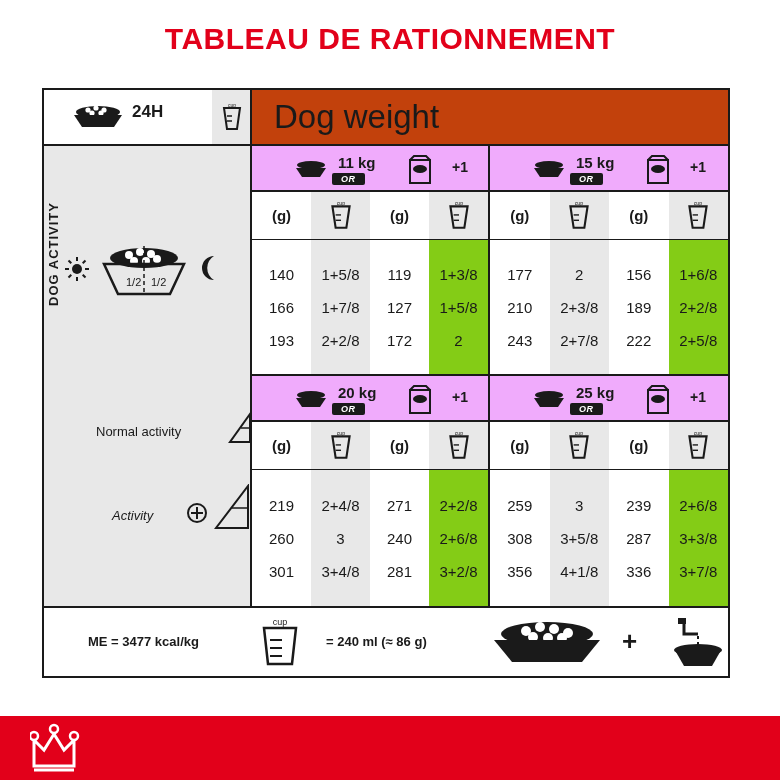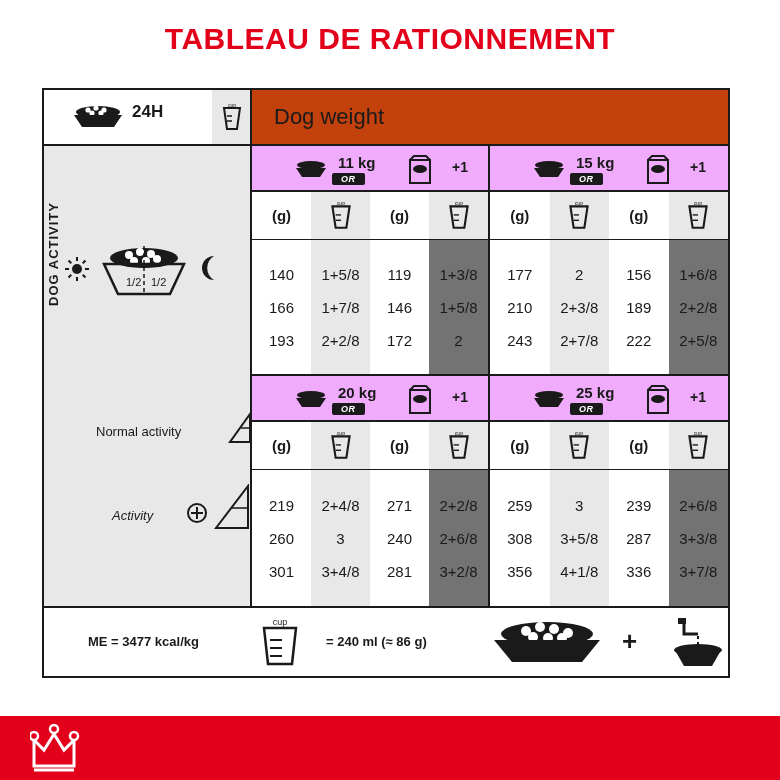--- a/index.html
+++ b/index.html
@@ -41,21 +41,21 @@
   .hdr .cupcell{
     position:absolute;left:168px;top:0;width:40px;height:100%;
     background:#e8e8e8;
     border-right:2px solid #1a1a1a;
     box-sizing:border-box;
   }
   .hdr .dogweight{
     position:absolute;left:208px;top:0;right:0;height:100%;
     display:flex;align-items:center;
     padding-left:22px;
-    font-size:22px;
+    font-size:33px;
     color:#1a1a1a;
     box-sizing:border-box;
   }
   .h24{
     position:absolute;left:88px;top:12px;
     font-size:17px;font-weight:bold;color:#1a1a1a;
   }
   
   .leftcol{
     position:absolute;left:0;top:56px;width:208px;bottom:70px;
@@ -140,21 +140,21 @@
   }
   .bcol{
     position:absolute;top:0;height:100%;width:25%;
     box-sizing:border-box;
     display:flex;flex-direction:column;justify-content:center;
     align-items:center;
   }
   .bcol.k1{left:0;}
   .bcol.k2{left:25%;background:#e8e8e8;}
   .bcol.k3{left:50%;}
-  .bcol.k4{left:75%;background:#737373;}
+  .bcol.k4{left:75%;background:#84cc16;}
   .bcol div{
     font-size:15px;color:#1a1a1a;
     height:33px;line-height:33px;
   }
   
   .footer{
     position:absolute;left:0;right:0;bottom:0;height:70px;
     border-top:2px solid #1a1a1a;
     background:#ffffff;
     box-sizing:border-box;
@@ -339,21 +339,21 @@
             <div>166</div>
             <div>193</div>
           </div>
           <div class="bcol k2">
             <div>1+5/8</div>
             <div>1+7/8</div>
             <div>2+2/8</div>
           </div>
           <div class="bcol k3">
             <div>119</div>
-            <div>146</div>
+            <div>127</div>
             <div>172</div>
           </div>
           <div class="bcol k4">
             <div>1+3/8</div>
             <div>1+5/8</div>
             <div>2</div>
           </div>
         </div>
       </div>
 

